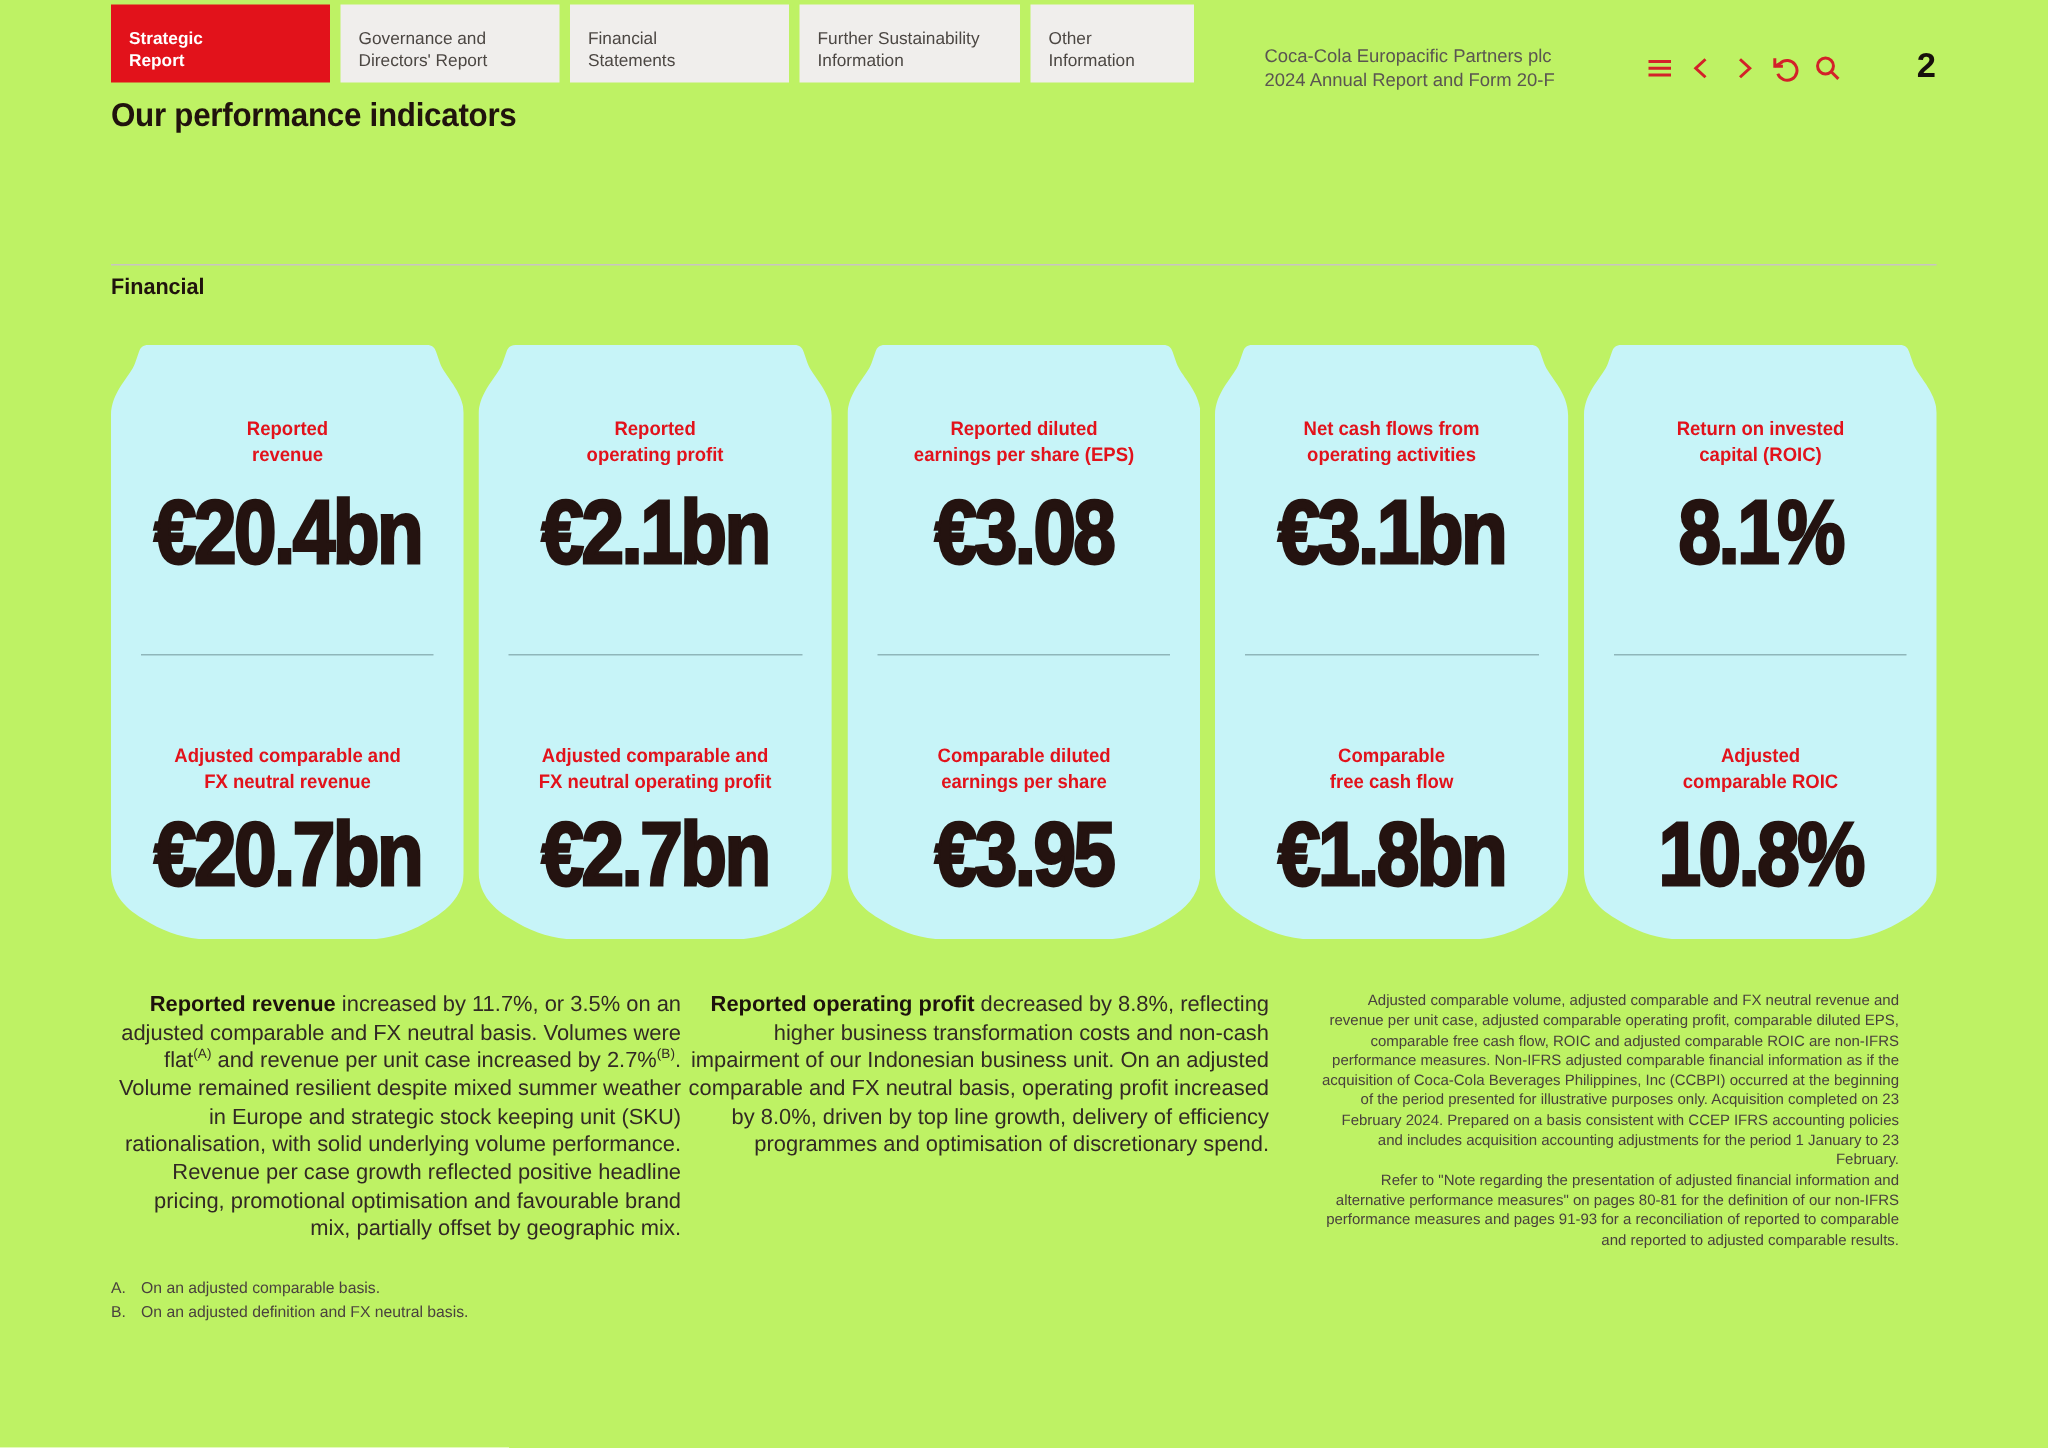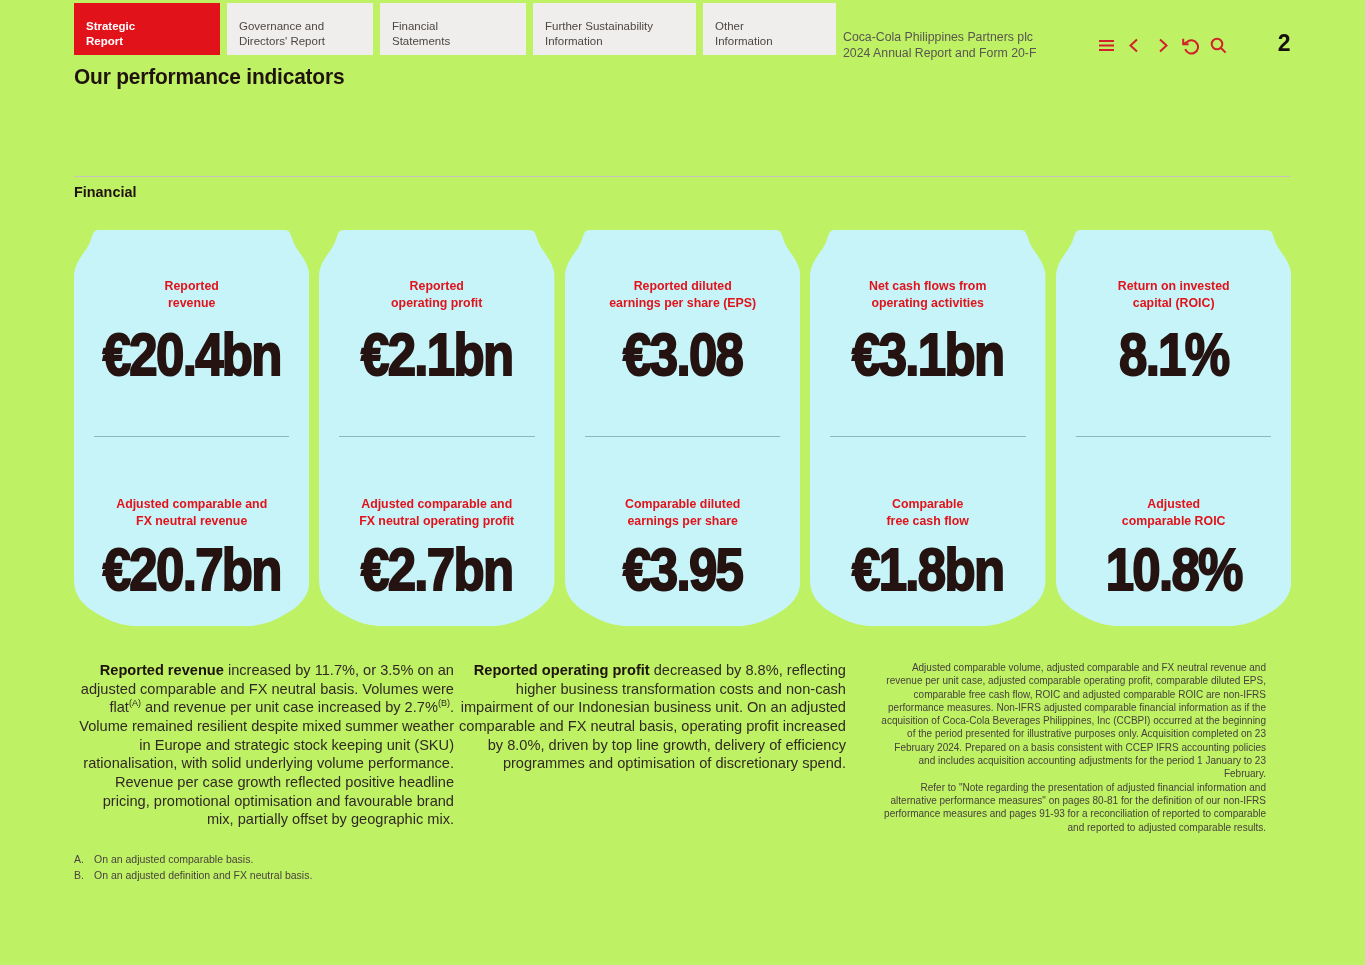--- a/index.html
+++ b/index.html
@@ -76,28 +76,28 @@
 
 <div class="page">
 
   <nav class="tabs">
     <div class="tab active" style="width:146px">Strategic
 Report</div>
     <div class="tab" style="width:146px">Governance and
 Directors' Report</div>
     <div class="tab" style="width:146px">Financial
 Statements</div>
-    <div class="tab" style="width:163px">Further Sustainability
+    <div class="tab" style="width:147px">Further Sustainability
 Information</div>
-    <div class="tab" style="width:133px">Other
+    <div class="tab" style="width:109px">Other
 Information</div>
   </nav>
 
   <div class="company">
-    <div>Coca-Cola Philippines Partners plc</div>
+    <div>Coca-Cola Europacific Partners plc</div>
     <div>2024 Annual Report and Form 20-F</div>
   </div>
 
   <div class="toolbar">
     <span class="tool">
       <svg viewBox="0 0 19 19" stroke-width="2.1">
           <line x1="2" y1="5" x2="17" y2="5"></line>
           <line x1="2" y1="9.5" x2="17" y2="9.5"></line>
           <line x1="2" y1="14" x2="17" y2="14"></line>
         </svg>

